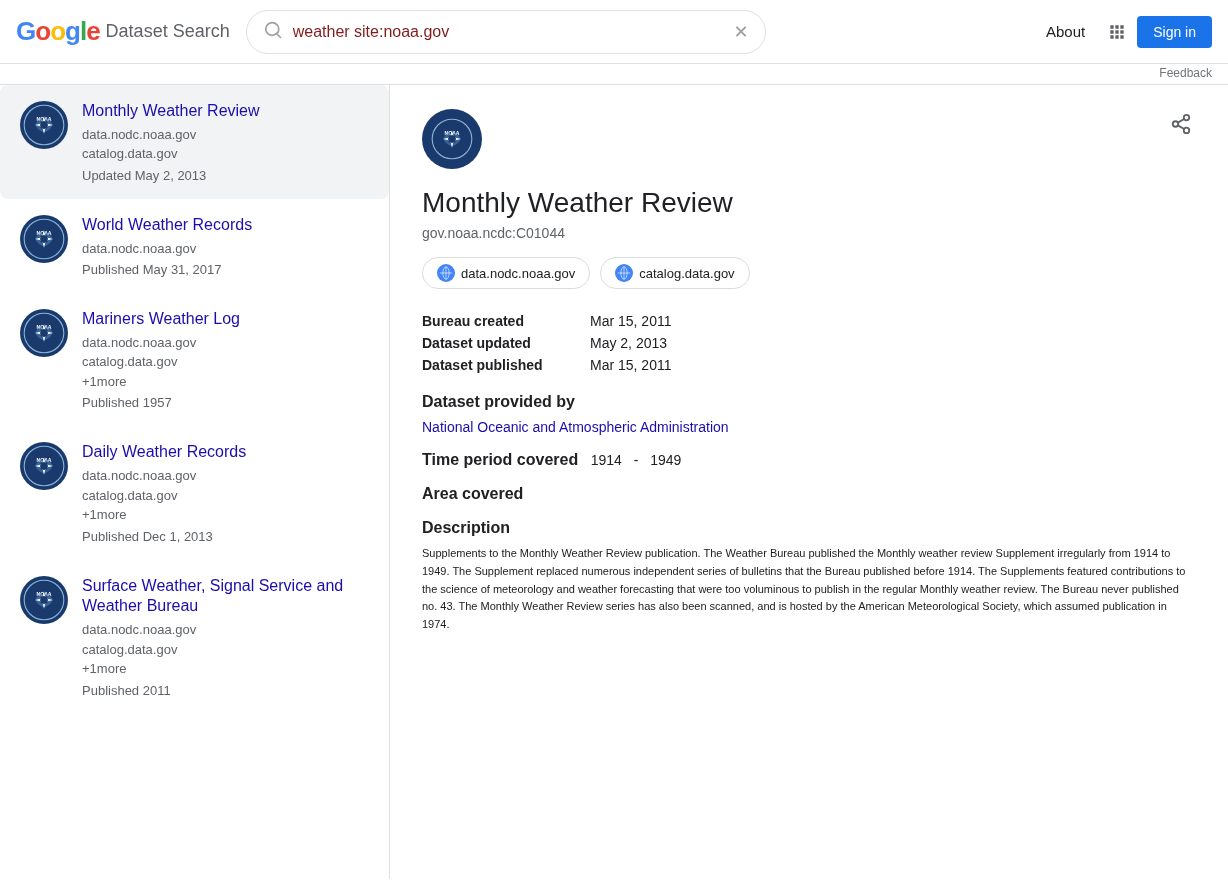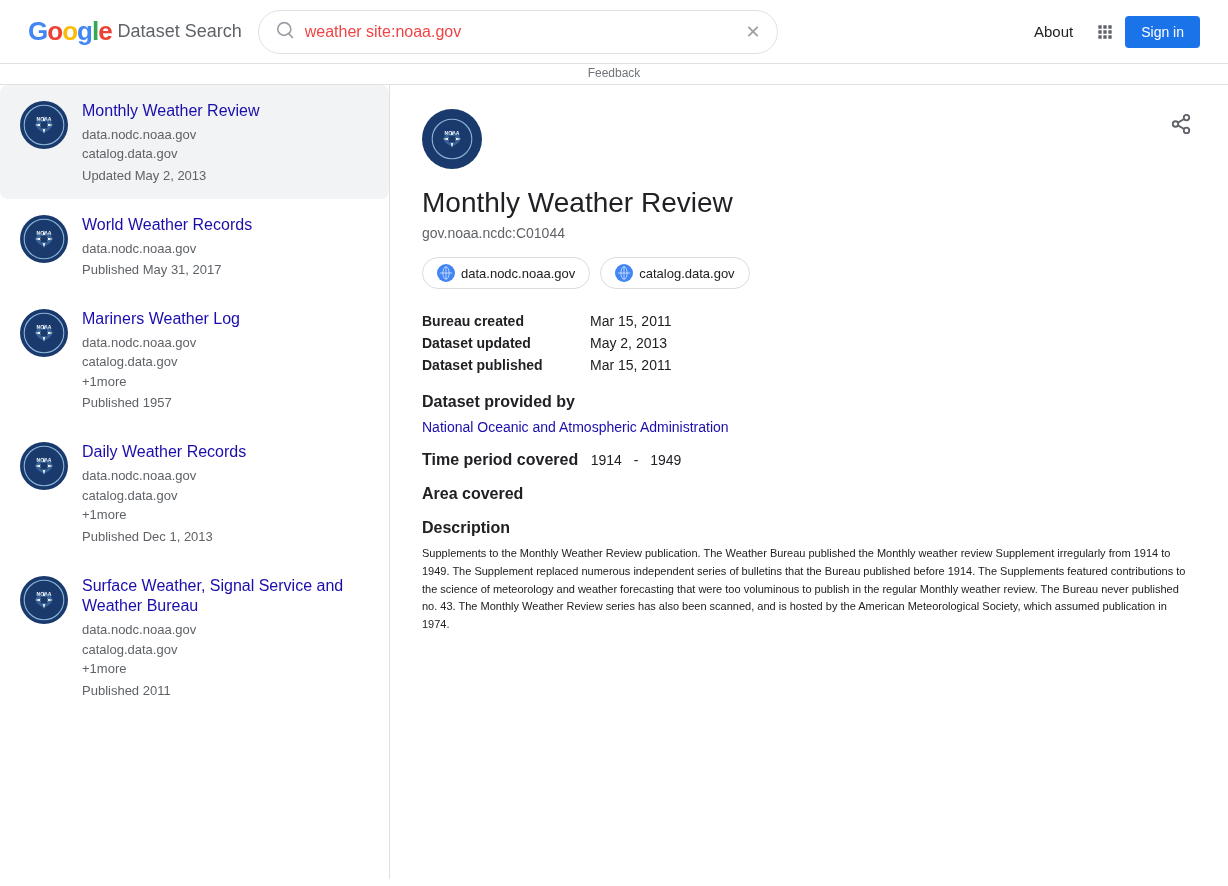--- a/index.html
+++ b/index.html
@@ -2,21 +2,21 @@
 <html><head>
   <meta charset="utf-8">
   <style>
     * { box-sizing: border-box; margin: 0; padding: 0; }
     body { font-family: Arial, sans-serif; font-size: 14px; color: #202124; background: #fff; }
 
     
     .header {
       display: flex;
       align-items: center;
-      padding: 6px 28px;
+      padding: 6px 16px;
       border-bottom: 1px solid #e0e0e0;
       height: 64px;
       gap: 16px;
     }
     .header-logo {
       display: flex;
       align-items: center;
       gap: 6px;
       text-decoration: none;
       white-space: nowrap;
@@ -53,21 +53,21 @@
     }
     .search-icon-svg {
       color: #9aa0a6;
       flex-shrink: 0;
     }
     .search-input {
       border: none;
       outline: none;
       font-size: 16px;
       flex: 1;
-      color: #ef4444;
+      color: #7f1d1d;
       background: transparent;
     }
     .clear-icon {
       color: #9aa0a6;
       cursor: pointer;
       flex-shrink: 0;
       font-size: 18px;
     }
     .header-right {
       display: flex;
@@ -98,21 +98,21 @@
       padding: 8px 16px;
       font-size: 14px;
       font-weight: 500;
       cursor: pointer;
       white-space: nowrap;
     }
 
     
     .feedback-bar {
       display: flex;
-      justify-content: center;
+      justify-content: flex-end;
       padding: 2px 16px 4px;
       border-bottom: 1px solid #e0e0e0;
     }
     .feedback-link {
       font-size: 12px;
       color: #70757a;
       text-decoration: none;
       cursor: pointer;
     }
 

